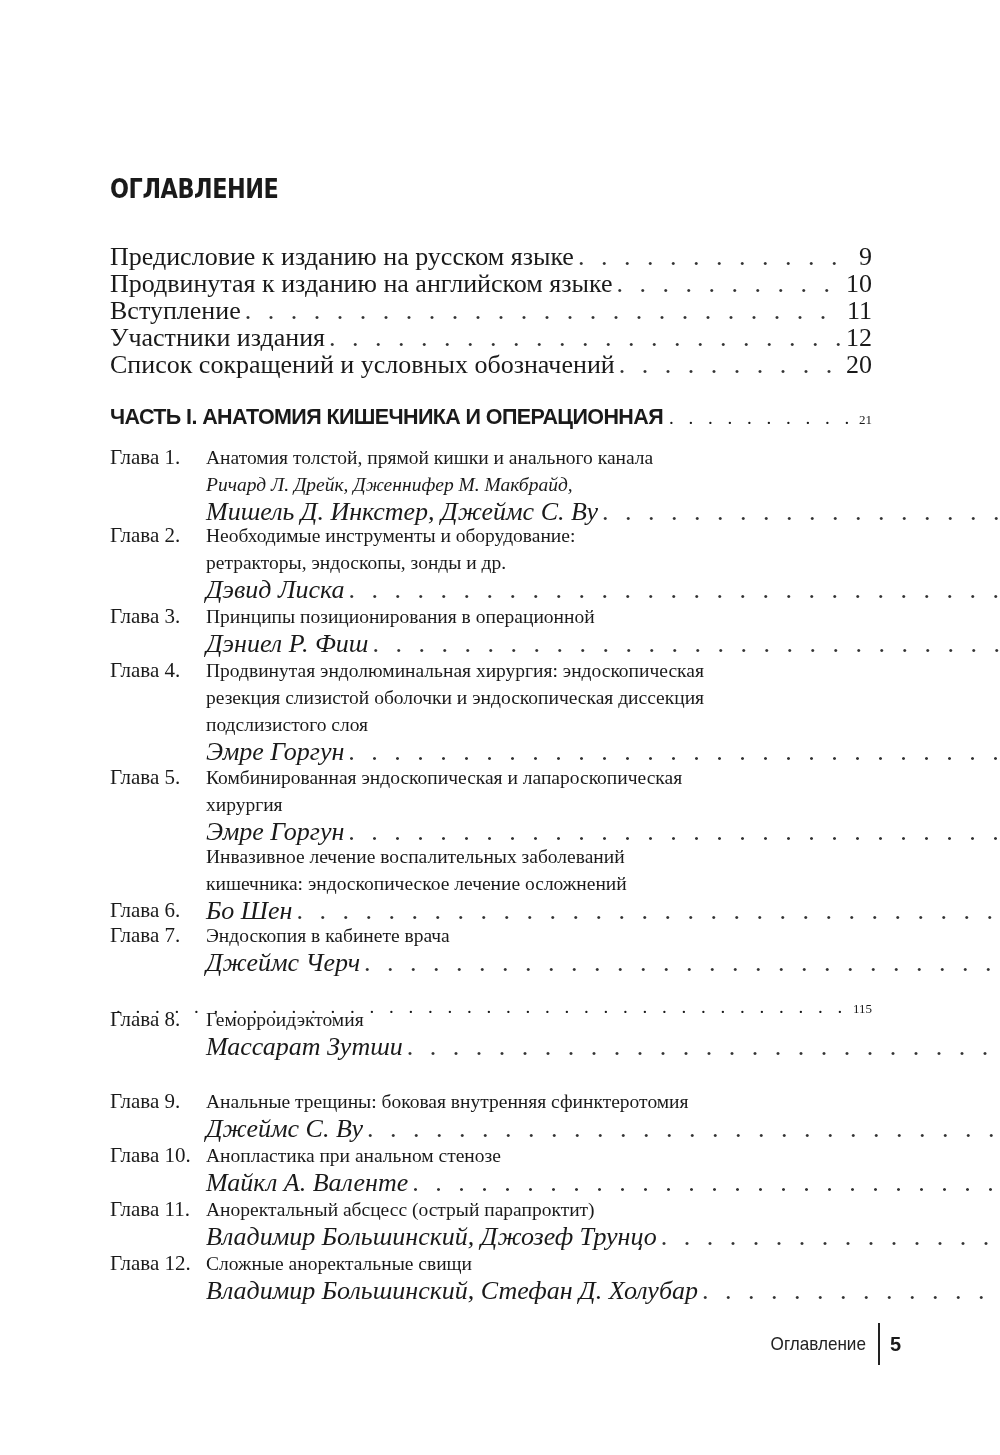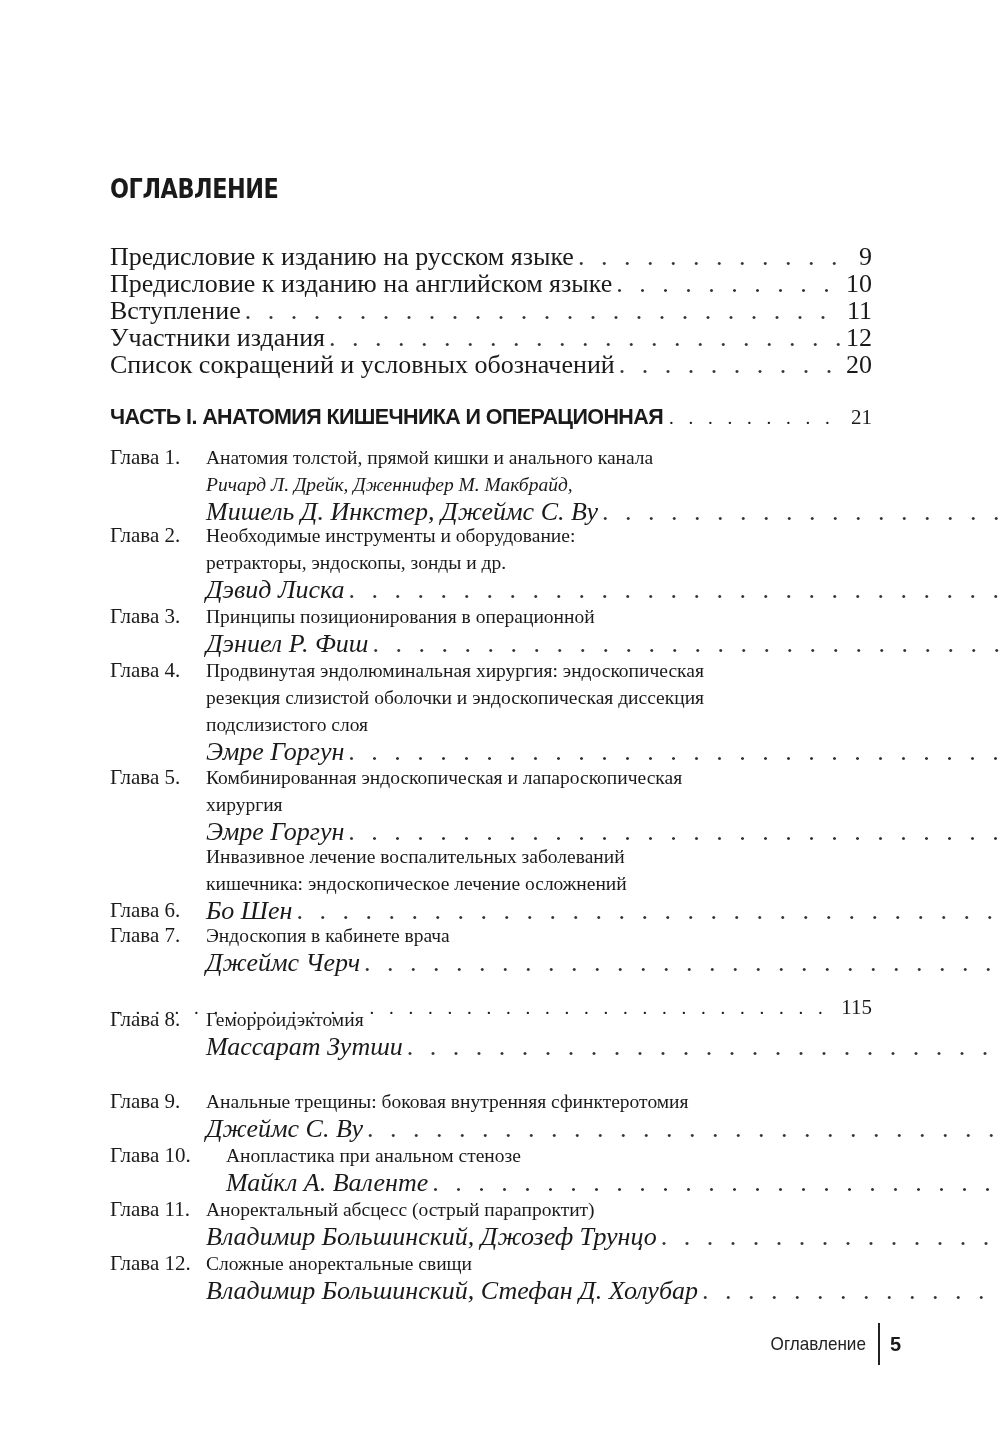--- a/index.html
+++ b/index.html
@@ -35,21 +35,21 @@
     font-family: "Liberation Sans", "DejaVu Sans", sans-serif;
     transform-origin: left;
   }
   .part .text { white-space: nowrap; letter-spacing: -0.6px; }
   .part .leader {
     flex: 1 1 auto; overflow: hidden; white-space: nowrap;
     margin: 0 6px; letter-spacing: 5px; font-weight: normal; font-size: 19px;
     font-family: "Liberation Serif", serif;
   }
   .part .leader::before { content: ". . . . . . . . . . . . . . . . . . . . . . . . . . . . . . . . . . . . . . . . . . . ."; }
-  .part .page { font-weight: normal; font-family: "Liberation Serif", serif; font-size: 21px; }
+  .part .page { font-weight: normal; font-family: "Liberation Serif", serif; font-size: 13px; }
   .chapter { display: flex; }
   .chapter .label { width: 96px; flex: 0 0 96px; font-size: 21px; line-height: 27px; white-space: nowrap; }
   .chapter .body { flex: 1 1 auto; }
   .chapter .title-line { font-size: 19.5px; line-height: 27px; white-space: nowrap; }
   .chapter .authors-line { font-style: italic; }
   .footer {
     position: absolute; top: 1322px; left: 760px; height: 44px;
     display: flex; align-items: center;
     font-family: "Liberation Sans", "DejaVu Sans", sans-serif;
   }
@@ -62,21 +62,21 @@
 
 <div class="page-title">ОГЛАВЛЕНИЕ</div>
 
 <div class="toc front">
   <div class="row">
     <span class="text">Предисловие к изданию на русском языке</span>
     <span class="leader"></span>
     <span class="page">9</span>
   </div>
   <div class="row">
-    <span class="text">Предисловие к изданию на английском языке</span>
+    <span class="text">Продвинутая к изданию на английском языке</span>
     <span class="leader"></span>
     <span class="page">10</span>
   </div>
   <div class="row">
     <span class="text">Вступление</span>
     <span class="leader"></span>
     <span class="page">11</span>
   </div>
   <div class="row">
     <span class="text">Участники издания</span>
@@ -212,21 +212,21 @@
   <div class="body">
     <div class="title-line">Анальные трещины: боковая внутренняя сфинктеротомия</div>
     <div class="row">
       <span class="text authors-line">Джеймс С. Ву</span>
       <span class="leader"></span>
 
     </div>
   </div>
 </div>
 
-<div class="toc chapter" style="top:1142px;gap:20px;">
+<div class="toc chapter" style="top:1142px;">
   <div class="label">Глава 10.</div>
   <div class="body">
     <div class="title-line">Анопластика при анальном стенозе</div>
     <div class="row">
       <span class="text authors-line">Майкл А. Валенте</span>
       <span class="leader"></span>
 
     </div>
   </div>
 </div>

